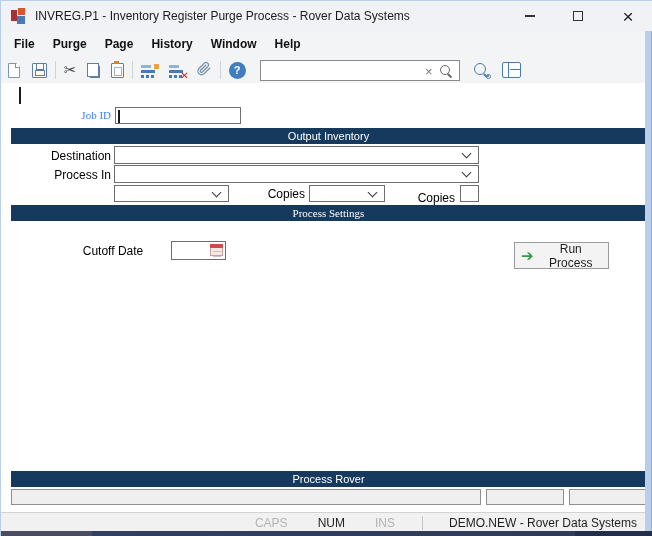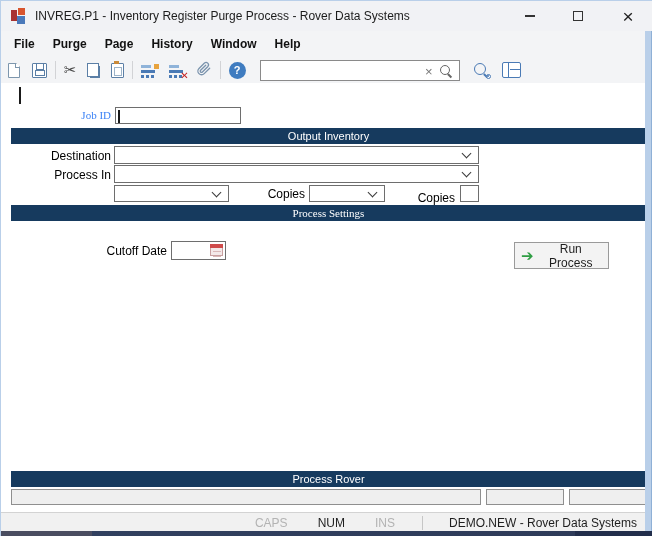--- a/index.html
+++ b/index.html
@@ -185,21 +185,21 @@
     <div class="dd" style="left:113px;top:102px;width:115px;height:17px;"><span></span></div>
 
     <div class="flabel" style="left:238px;width:66px;top:104px;">Copies</div>
     <div class="dd" style="left:308px;top:102px;width:76px;height:17px;"><span></span></div>
 
     <div class="flabel" style="left:378px;width:76px;top:108px;">Copies</div>
     <input class="tinput" style="left: 459px; top: 102px; width: 19px; height: 17px;" value="">
 
     <div class="secbar" style="top:122px;font-family:Liberation Serif, serif;">Process Settings</div>
 
-    <div class="flabel" style="left:58px;width:108px;top:161px;">Cutoff Date</div>
+    <div class="flabel" style="left:58px;width:108px;top:161px;text-align:center;">Cutoff Date</div>
     <div style="position:absolute;left:170px;top:158px;width:55px;height:19px;">
       <input class="tinput" style="left: 0px; top: 0px; width: 55px; height: 19px; padding-right: 17px;" value="">
       <span class="cal"></span>
     </div>
 
     <div class="secbar" style="top:388px;">Process Rover</div>
     <div class="statbox" style="left:10px;width:470px;"></div>
     <div class="statbox" style="left:485px;width:78px;"></div>
     <div class="statbox" style="left:568px;width:77px;"></div>
   </div>

